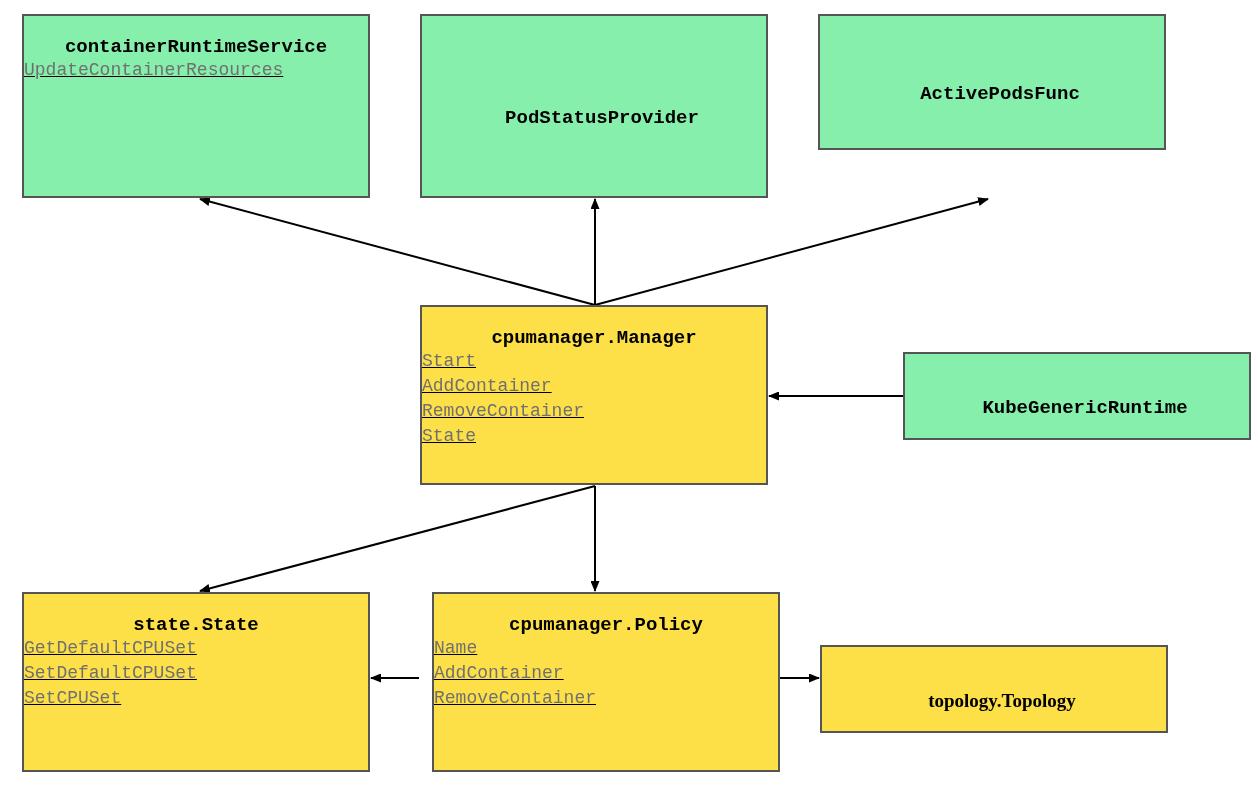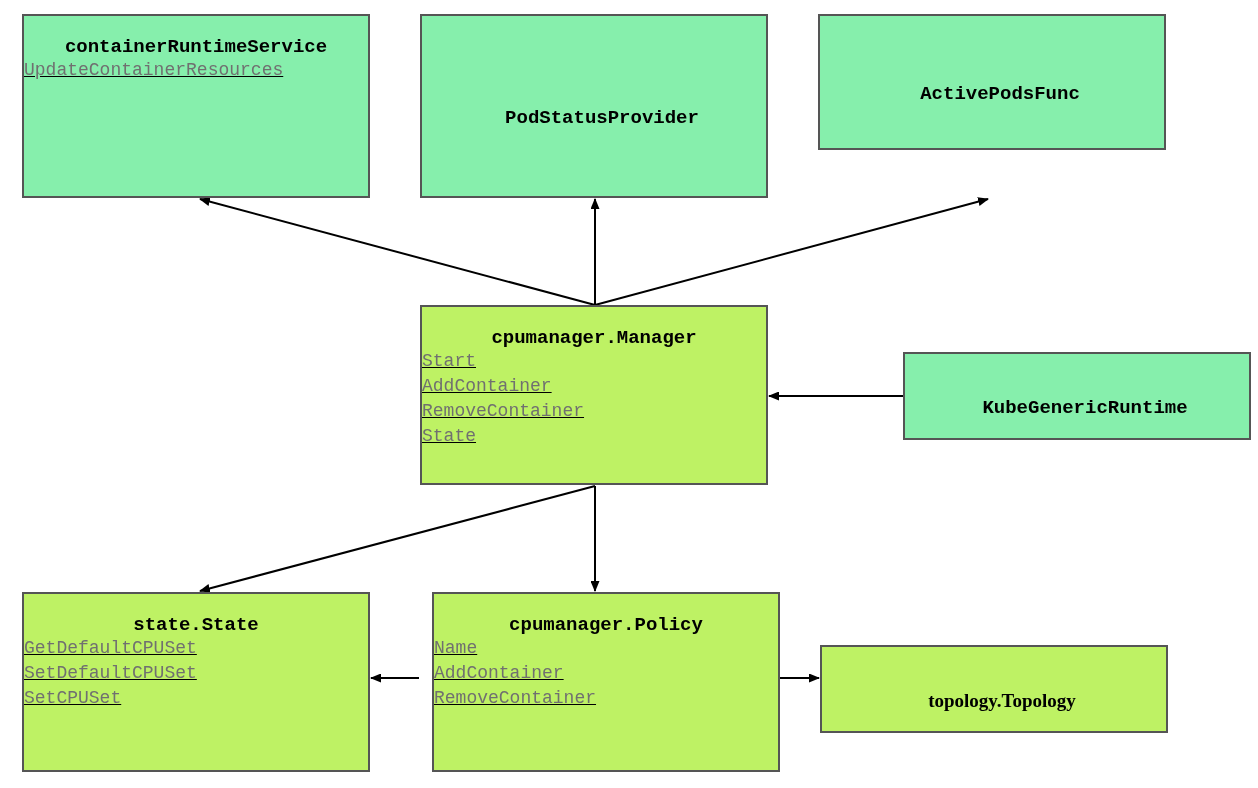--- a/index.html
+++ b/index.html
@@ -25,21 +25,21 @@
     pointer-events: none;
   }
   .node {
     position: absolute;
     box-sizing: border-box;
     border: 2px solid #555555;
     background: #86efac;
     overflow: hidden;
   }
   .node.filled {
-    background: #bef264;
+    background: #fde047;
   }
   .node-title {
     text-align: center;
     font-weight: bold;
     color: #000000;
     font-size: 19px;
     letter-spacing: 0px;
     margin-top: 20px;
     white-space: nowrap;
   }

